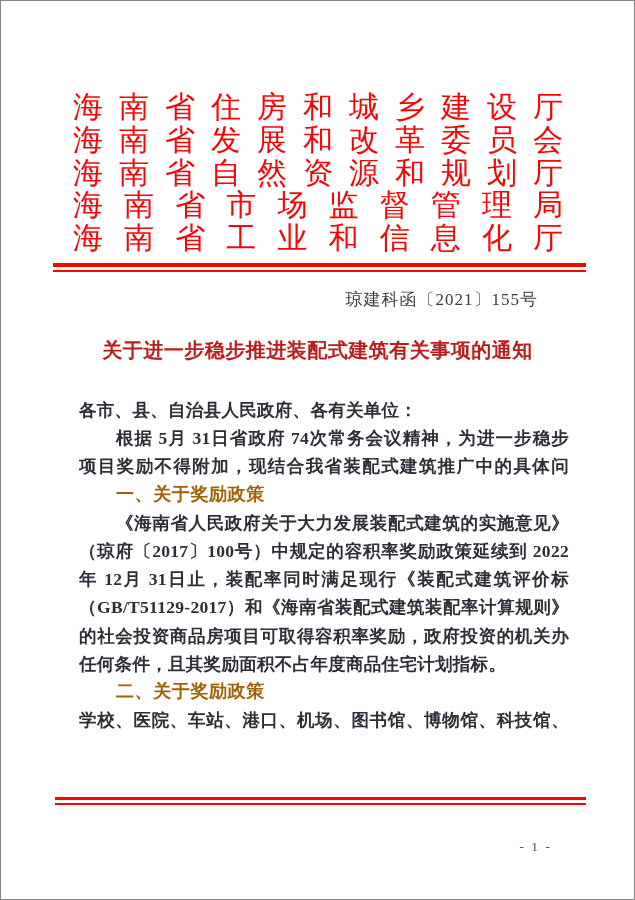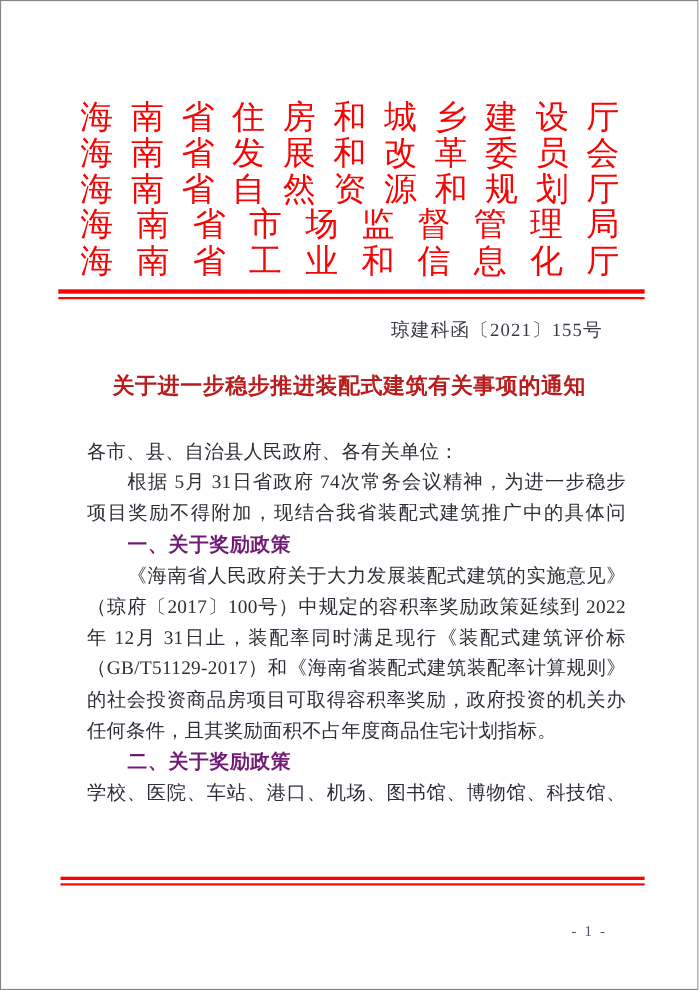--- a/index.html
+++ b/index.html
@@ -35,21 +35,21 @@
   .red-rule .gap{height:3px;}
   .red-rule .thin{height:2px;background:var(--red);}
 
   .red-rule-bottom{position:absolute;top:796px;left:54px;width:531px;}
   .red-rule-bottom .bar{height:3px;background:var(--red);}
   .red-rule-bottom .gap{height:3px;}
   .red-rule-bottom .thin{height:2px;background:var(--red);}
 
   
   .doc-number{
-    position:absolute;top:287px;right:86px;
+    position:absolute;top:287px;right:96px;
     font-size:17px;color:#3a3a46;
     letter-spacing:1px;white-space:nowrap;
   }
 
   
   .doc-title{
     position:absolute;top:336px;left:0;width:633px;
     text-align:center;
     font-size:20px;font-weight:bold;color:#b91c1c;
     letter-spacing:0.5px;white-space:nowrap;
@@ -57,33 +57,34 @@
 
   
   .document-body{
     position:absolute;top:395px;left:78px;width:490px;
     color:var(--text);
   }
   .body-line{
     height:28.2px;line-height:28.2px;overflow:hidden;
     font-size:17.5px;letter-spacing:0.3px;
     text-align:left;
+    font-weight:bold;
   }
   .body-line.full,
   .body-line.para-first-full{
     text-align:justify;
     text-align-last:justify;
   }
   .body-line.para-first-full,
   .body-line.heading{
     text-indent:37px;
   }
   .body-line.heading{
-    font-family:Liberation Serif, serif;
-    font-weight:bold;font-size:18px;color:#701a75;
+    font-family:Liberation Mono, monospace;
+    font-weight:bold;font-size:18px;color:#a16207;
     letter-spacing:0.6px;
   }
 
   
   .page-number{
     position:absolute;top:838px;right:82px;
     font-size:13.5px;color:#50506a;letter-spacing:2px;
     white-space:nowrap;
   }
 </style>

